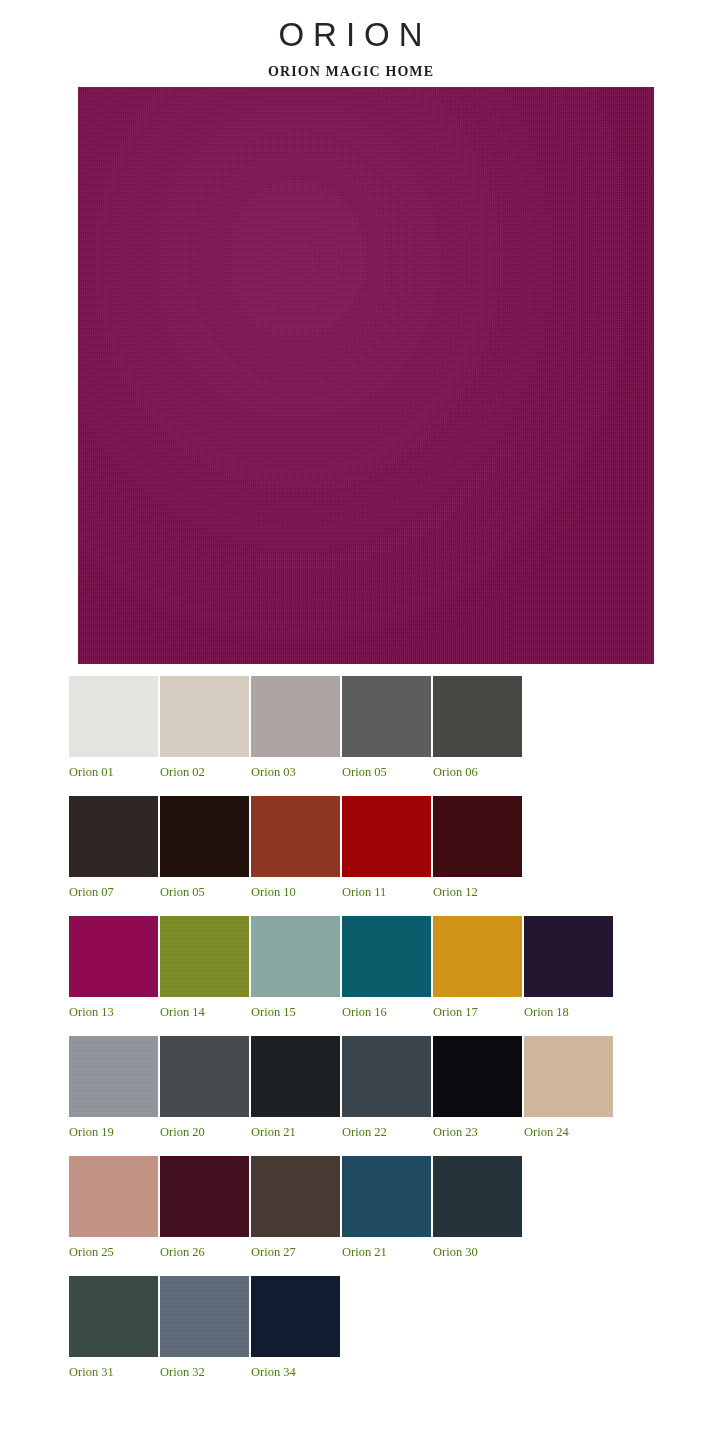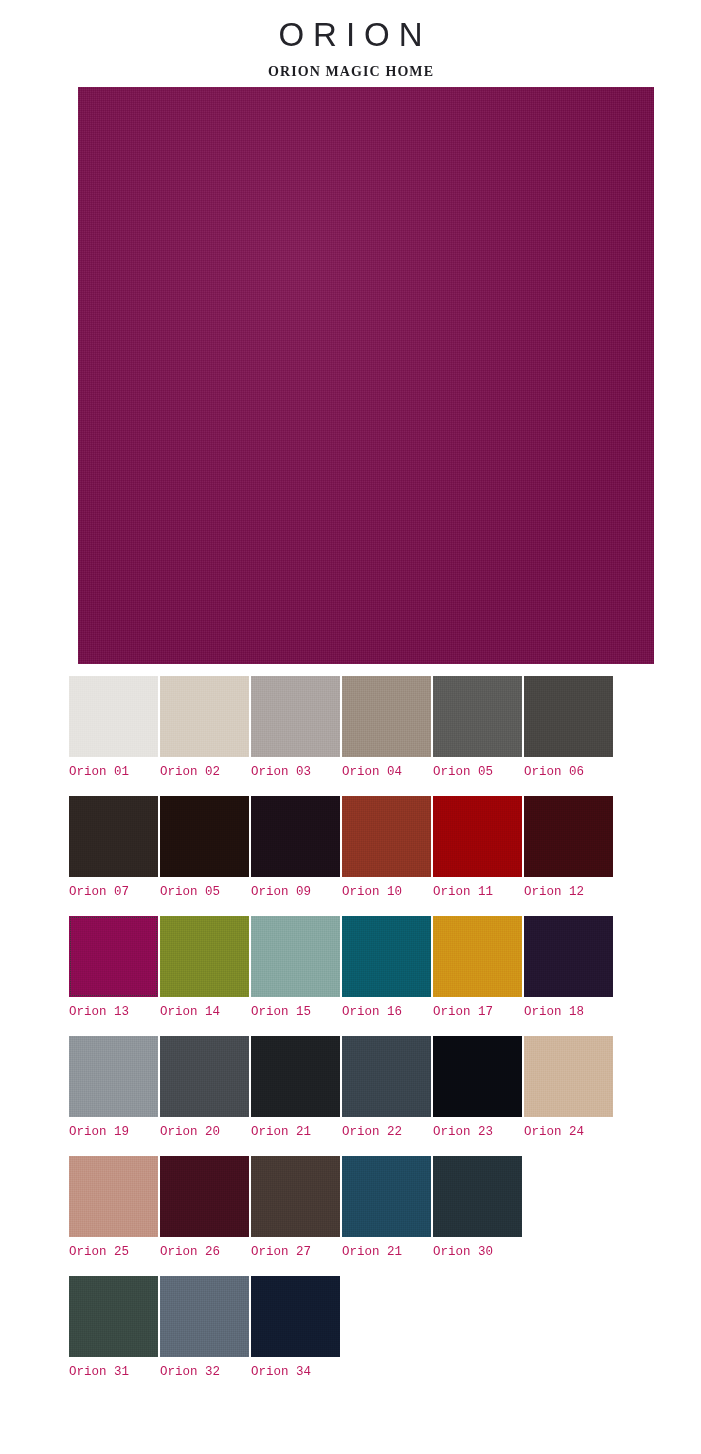--- a/index.html
+++ b/index.html
@@ -84,24 +84,24 @@
     background-image:
       repeating-linear-gradient(90deg, rgba(255,255,255,0.035) 0 1px, rgba(0,0,0,0.028) 1px 2px),
       repeating-linear-gradient(0deg, rgba(255,255,255,0.028) 0 1px, rgba(0,0,0,0.032) 1px 2px);
     background-blend-mode: overlay, overlay;
   }
   .swatch-chip.selected {
     outline: 1px dotted #3b3b3b;
     outline-offset: -2px;
   }
   .swatch-label {
-    font-family: Liberation Mono, monospace;
+    font-family: Liberation Serif, serif;
     font-size: 12.5px;
     font-weight: 400;
-    color: #be185d;
+    color: #4d7c0f;
     line-height: 15px;
     padding-top: 8px;
     white-space: nowrap;
   }
   .spacer-cell {
     width: 91px;
   }
 </style>
 </head>
 <body>
@@ -123,46 +123,38 @@
       </div>
       <div class="swatch-cell">
         <div class="swatch-chip" style="background-color: rgb(214, 204, 191);"></div>
         <div class="swatch-label">Orion 02</div>
       </div>
       <div class="swatch-cell">
         <div class="swatch-chip" style="background-color: rgb(172, 165, 162);"></div>
         <div class="swatch-label">Orion 03</div>
       </div>
       <div class="swatch-cell">
-        <div class="swatch-chip" style="background-color: rgb(157, 143, 130);"></div>
-        <div class="swatch-label">Orion 04</div>
-      </div>
-      <div class="swatch-cell">
         <div class="swatch-chip" style="background-color: rgb(92, 92, 90);"></div>
         <div class="swatch-label">Orion 05</div>
       </div>
       <div class="swatch-cell">
         <div class="swatch-chip" style="background-color: rgb(73, 71, 68);"></div>
         <div class="swatch-label">Orion 06</div>
       </div>
     </div>
     <div class="swatch-row">
       <div class="swatch-cell">
         <div class="swatch-chip" style="background-color: rgb(47, 39, 35);"></div>
         <div class="swatch-label">Orion 07</div>
       </div>
       <div class="swatch-cell">
         <div class="swatch-chip" style="background-color: rgb(32, 17, 13);"></div>
         <div class="swatch-label">Orion 05</div>
       </div>
       <div class="swatch-cell">
-        <div class="swatch-chip" style="background-color: rgb(28, 16, 25);"></div>
-        <div class="swatch-label">Orion 09</div>
-      </div>
-      <div class="swatch-cell">
         <div class="swatch-chip" style="background-color: rgb(142, 53, 36);"></div>
         <div class="swatch-label">Orion 10</div>
       </div>
       <div class="swatch-cell">
         <div class="swatch-chip" style="background-color: rgb(157, 3, 6);"></div>
         <div class="swatch-label">Orion 11</div>
       </div>
       <div class="swatch-cell">
         <div class="swatch-chip" style="background-color: rgb(63, 12, 17);"></div>
         <div class="swatch-label">Orion 12</div>

